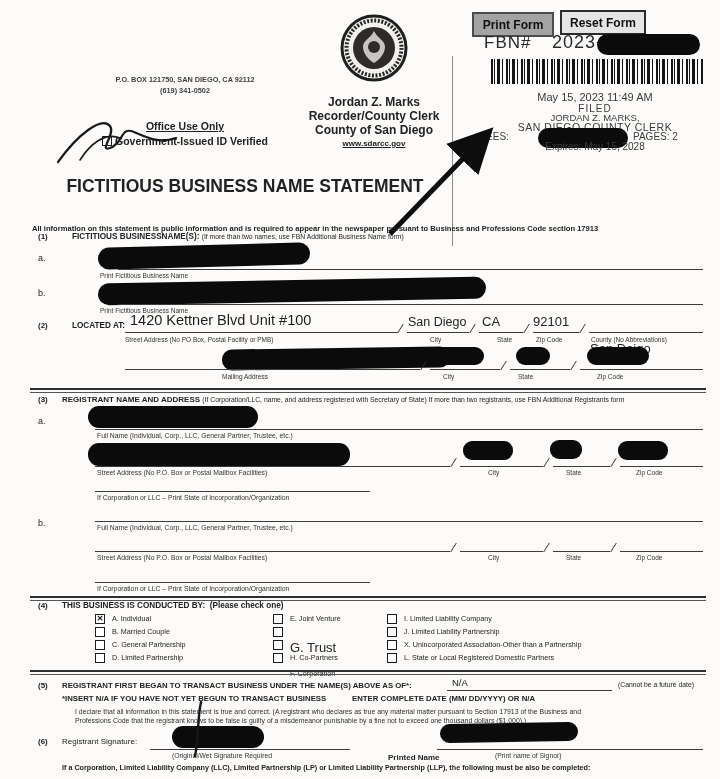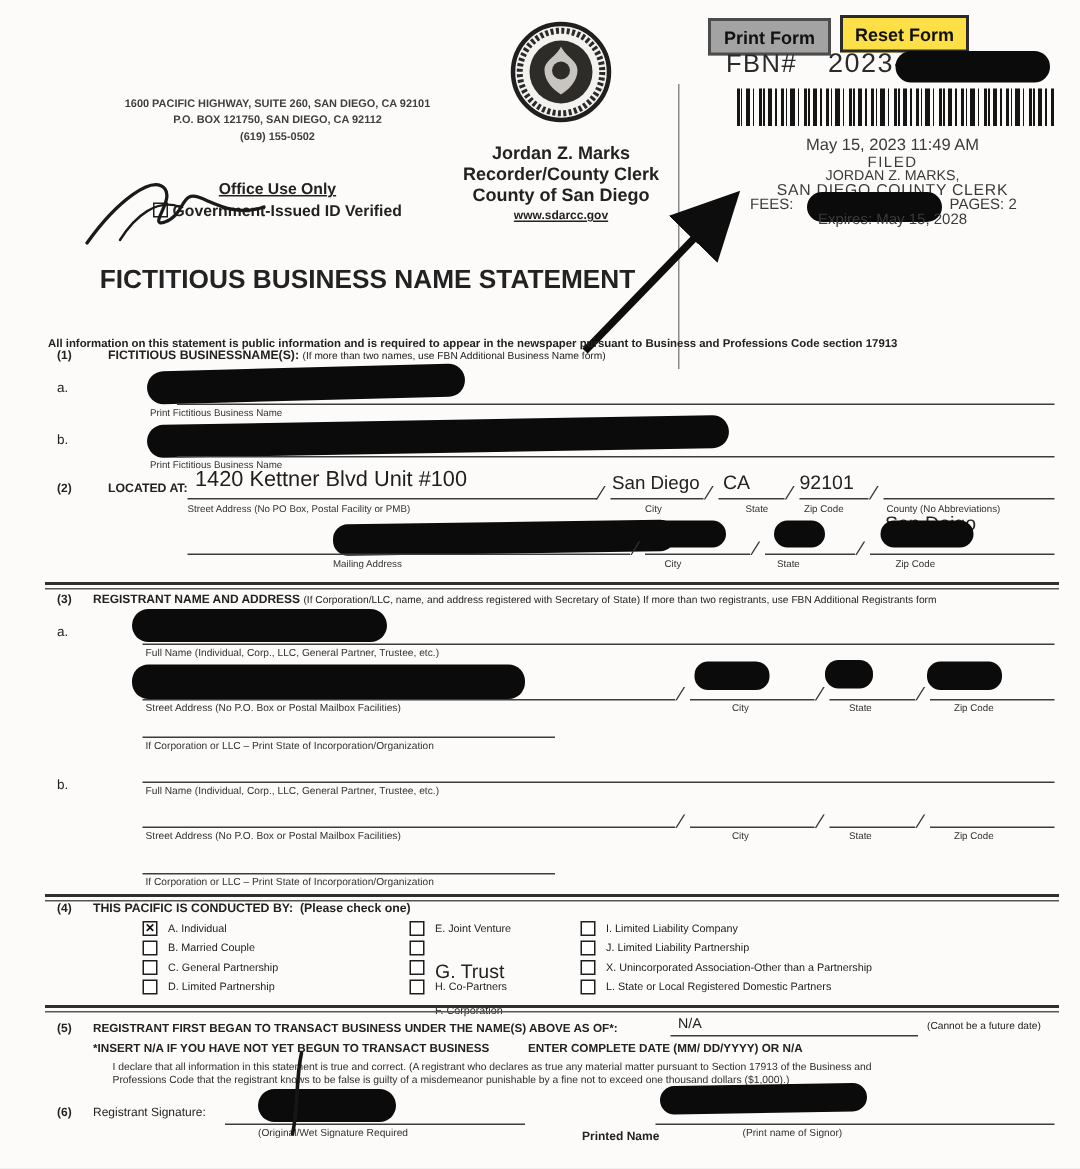--- a/index.html
+++ b/index.html
@@ -20,23 +20,22 @@
   .barcode{background:repeating-linear-gradient(90deg,#151515 0px,#151515 2px,transparent 2px,transparent 3px,
     #151515 3px,#151515 4px,transparent 4px,transparent 6px,#151515 6px,#151515 9px,transparent 9px,transparent 11px,
     #151515 11px,#151515 12px,transparent 12px,transparent 15px);}
   .stamp{color:#3a3a3a;}
 </style>
 </head>
 <body>
 
 <div class="page">
 
-  <div class="abs ctr b gray" style="left:60px;top:64px;width:250px;font-size:7.3px;">1600 PACIFIC HIGHWAY, SUITE 260, SAN DIEGO, CA 92101</div>
   <div class="abs ctr b gray" style="left:60px;top:75px;width:250px;font-size:7.3px;">P.O. BOX 121750, SAN DIEGO, CA 92112</div>
-  <div class="abs ctr b gray" style="left:60px;top:86px;width:250px;font-size:7.3px;">(619) 155-0502</div>
+  <div class="abs ctr b gray" style="left:60px;top:86px;width:250px;font-size:7.3px;">(619) 341-0502</div>
 
   <div class="abs ctr b" style="left:60px;top:120px;width:250px;font-size:10.5px;text-decoration:underline;">Office Use Only</div>
   <div class="abs" style="left:60px;top:135px;width:250px;text-align:center;font-size:10.5px;font-weight:bold;">
     <span class="cb" style="vertical-align:-1px;"></span>
     <span>Government-Issued ID Verified</span>
   </div>
 
   <svg class="abs" style="left:50px;top:104px;" width="150" height="62" viewBox="0 0 150 62">
     <path d="M8,58 C28,30 52,12 60,22 C66,30 48,48 60,44 C74,39 70,22 84,28 C96,33 108,40 126,34" fill="none" stroke="#1a1a1a" stroke-width="2.2" stroke-linecap="round"></path>
     <path d="M30,56 C40,40 55,28 70,34" fill="none" stroke="#1a1a1a" stroke-width="1.6" stroke-linecap="round"></path>
@@ -48,33 +47,33 @@
     <circle cx="35" cy="35" r="21" fill="#2e2c29"></circle>
     <path d="M35,18 C39,26 46,27 46,34 C46,41 40,47 35,50 C30,47 24,41 24,34 C24,27 31,26 35,18 Z" fill="#efece6" opacity="0.8"></path>
     <circle cx="35" cy="34" r="6" fill="#2e2c29"></circle>
   </svg>
   <div class="abs ctr b" style="left:300px;top:95px;width:148px;font-size:12px;">Jordan Z. Marks</div>
   <div class="abs ctr b" style="left:300px;top:109px;width:148px;font-size:12px;">Recorder/County Clerk</div>
   <div class="abs ctr b" style="left:300px;top:123px;width:148px;font-size:12px;">County of San Diego</div>
   <div class="abs ctr b" style="left:300px;top:139px;width:148px;font-size:8px;text-decoration:underline;">www.sdarcc.gov</div>
 
   <div class="btn abs" style="left:472px;top:12px;width:78px;height:21px;background:#a3a3a3;border:2px solid #4c4c4c;">Print Form</div>
-  <div class="btn abs" style="left:560px;top:10px;width:82px;height:21px;background:#fde047;border:2px solid #2b2b2b;">Reset Form</div>
+  <div class="btn abs" style="left:560px;top:10px;width:82px;height:21px;background:#e5e5e5;border:2px solid #2b2b2b;">Reset Form</div>
 
   <span class="abs" style="left:484px;top:33px;font-size:17px;letter-spacing:1px;color:#2a2a2a;">FBN#</span>
   <span class="abs" style="left:552px;top:32px;font-size:18px;letter-spacing:1px;color:#2a2a2a;">2023-90</span>
   <div class="abs redact" style="left:597px;top:34px;width:103px;height:21px;"></div>
 
   <div class="abs barcode" style="left:491px;top:59px;width:212px;height:25px;"></div>
 
   <div class="abs ctr stamp" style="left:478px;top:91px;width:234px;font-size:11px;">May 15, 2023   11:49 AM</div>
   <div class="abs ctr stamp" style="left:478px;top:103px;width:234px;font-size:10px;letter-spacing:1px;">FILED</div>
   <div class="abs ctr stamp" style="left:478px;top:112px;width:234px;font-size:9.5px;">JORDAN Z. MARKS,</div>
   <div class="abs ctr stamp" style="left:468px;top:121px;width:254px;font-size:10.5px;letter-spacing:0.5px;">SAN DIEGO COUNTY CLERK</div>
-  <span class="abs stamp" style="left:500px;top:131px;font-size:10px;">FEES:</span>
+  <span class="abs stamp" style="left:480px;top:131px;font-size:10px;">FEES:</span>
   <div class="abs redact" style="left:538px;top:128px;width:90px;height:20px;border-radius:10px;"></div>
   <span class="abs stamp" style="left:633px;top:131px;font-size:10px;">PAGES: 2</span>
   <div class="abs ctr stamp" style="left:478px;top:141px;width:234px;font-size:10px;">Expires: May 15, 2028</div>
 
   <div class="abs" style="left:452px;top:56px;width:1px;height:190px;background:#8a8a8a;"></div>
 
   <svg class="abs" style="left:368px;top:122px;" width="140" height="125" viewBox="0 0 140 125">
     <defs>
       <marker id="ah" markerWidth="9" markerHeight="9" refX="6" refY="4.5" orient="auto">
         <path d="M0,0 L9,4.5 L0,9 Z" fill="#0d0d0d"></path>
@@ -189,21 +188,21 @@
   <div class="abs lbl" style="left:488px;top:554px;">City</div>
   <div class="abs lbl" style="left:566px;top:554px;">State</div>
   <div class="abs lbl" style="left:636px;top:554px;">Zip Code</div>
 
   <div class="abs line" style="left:95px;top:582px;width:275px;"></div>
   <div class="abs lbl" style="left:97px;top:585px;font-size:6.8px;">If Corporation or LLC – Print State of Incorporation/Organization</div>
 
   <div class="abs thickline" style="left:30px;top:596px;width:676px;"></div>
 
   <span class="abs b" style="left:38px;top:601px;font-size:8px;">(4)</span>
-  <span class="abs b" style="left:62px;top:601px;font-size:8.2px;"><span>THIS PACIFIC IS CONDUCTED BY:</span>&nbsp; <span>(Please check one)</span></span>
+  <span class="abs b" style="left:62px;top:601px;font-size:8.2px;"><span>THIS BUSINESS IS CONDUCTED BY:</span>&nbsp; <span>(Please check one)</span></span>
 
   <span class="cb abs" style="left:95px;top:614px;"><span>✕</span></span>
   <span class="abs" style="left:112px;top:614px;font-size:7.2px;">A. Individual</span>
   <span class="cb abs" style="left:95px;top:627px;"></span>
   <span class="abs" style="left:112px;top:627px;font-size:7.2px;">B. Married Couple</span>
   <span class="cb abs" style="left:95px;top:640px;"></span>
   <span class="abs" style="left:112px;top:640px;font-size:7.2px;">C. General Partnership</span>
   <span class="cb abs" style="left:95px;top:653px;"></span>
   <span class="abs" style="left:112px;top:653px;font-size:7.2px;">D. Limited Partnership</span>
 
@@ -246,14 +245,15 @@
   <div class="abs lbl" style="left:172px;top:752px;font-size:6.8px;">(Original/Wet Signature Required</div>
   <svg class="abs" style="left:185px;top:700px;" width="30" height="58" viewBox="0 0 30 58">
     <path d="M16,2 C12,20 14,38 10,56" fill="none" stroke="#161616" stroke-width="2.4" stroke-linecap="round"></path>
   </svg>
 
   <span class="abs b" style="left:388px;top:735px;font-size:8px;margin-top:18px;">Printed Name</span>
   <div class="abs redact" style="left:440px;top:723px;width:138px;height:19px;border-radius:10px;transform:rotate(-1deg);"></div>
   <div class="abs line" style="left:437px;top:749px;width:266px;"></div>
   <div class="abs lbl" style="left:495px;top:752px;font-size:6.8px;">(Print name of Signor)</div>
 
+  <div class="abs b" style="left:62px;top:763px;font-size:7.2px;">If a Corporation, Limited Liability Company (LLC), Limited Partnership (LP) or Limited Liability Partnership (LLP), the following must be also be completed:</div>
 
 </div>
 
 </body></html>

